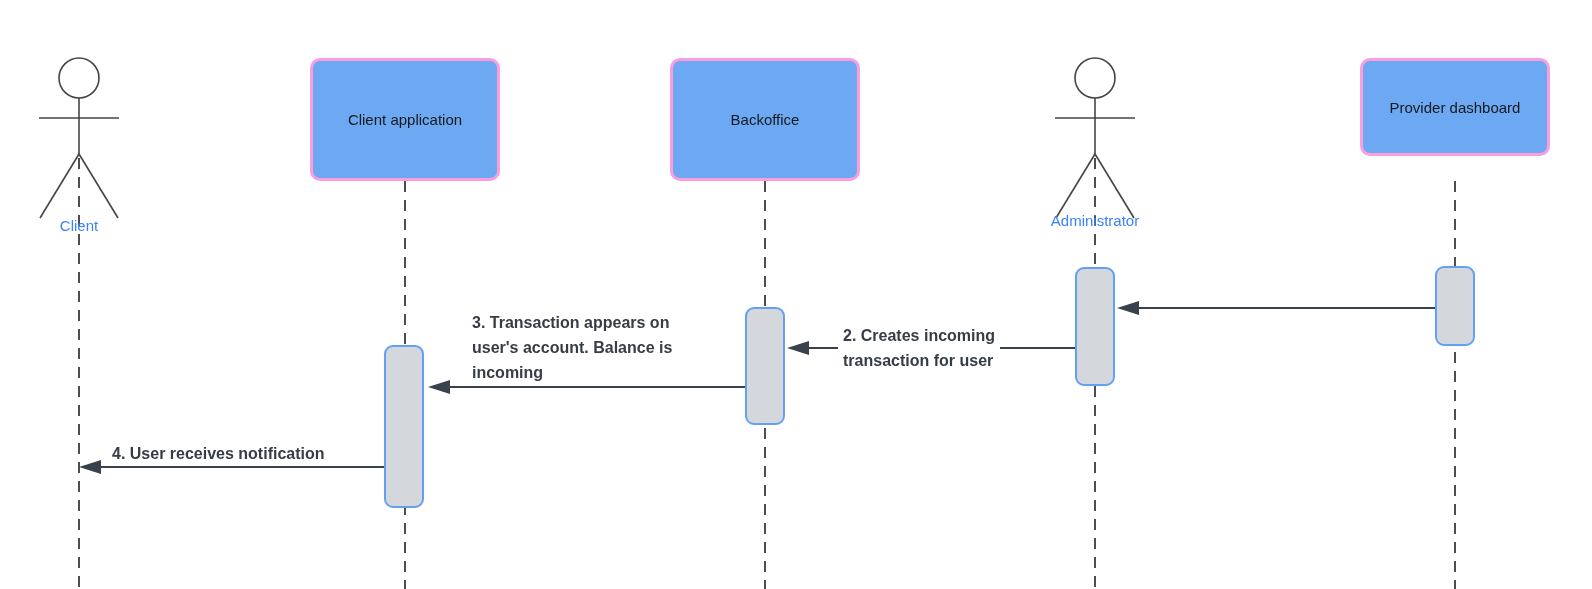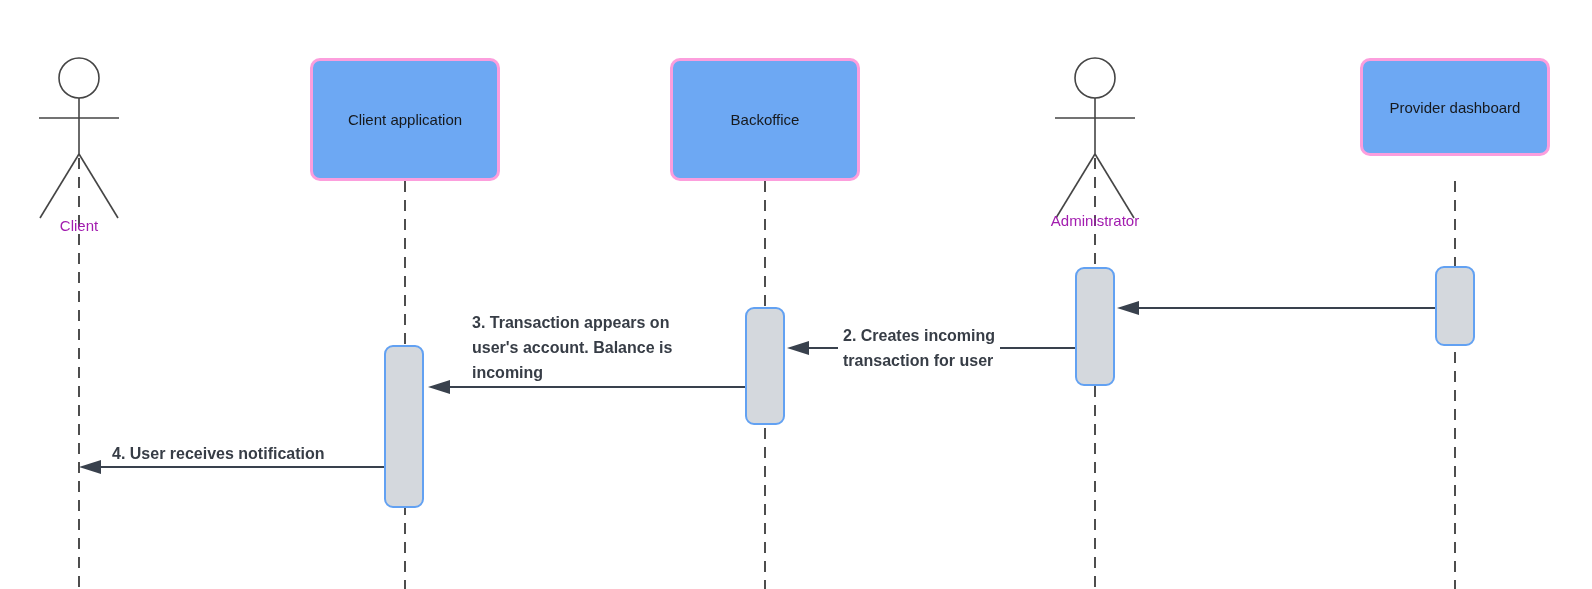--- a/index.html
+++ b/index.html
@@ -40,21 +40,21 @@
     width: 40px;
     background: #d4d8dd;
     border: 2.5px solid #62a1f2;
     border-radius: 9px;
   }
 
   .actor-label {
     position: absolute;
     transform: translateX(-50%);
     font-size: 15px;
-    color: #a21caf;
+    color: #3b82f6;
     white-space: nowrap;
   }
 
   .msg {
     position: absolute;
     font-size: 16px;
     font-weight: bold;
     line-height: 25px;
     color: #373d46;
     background: #ffffff;

